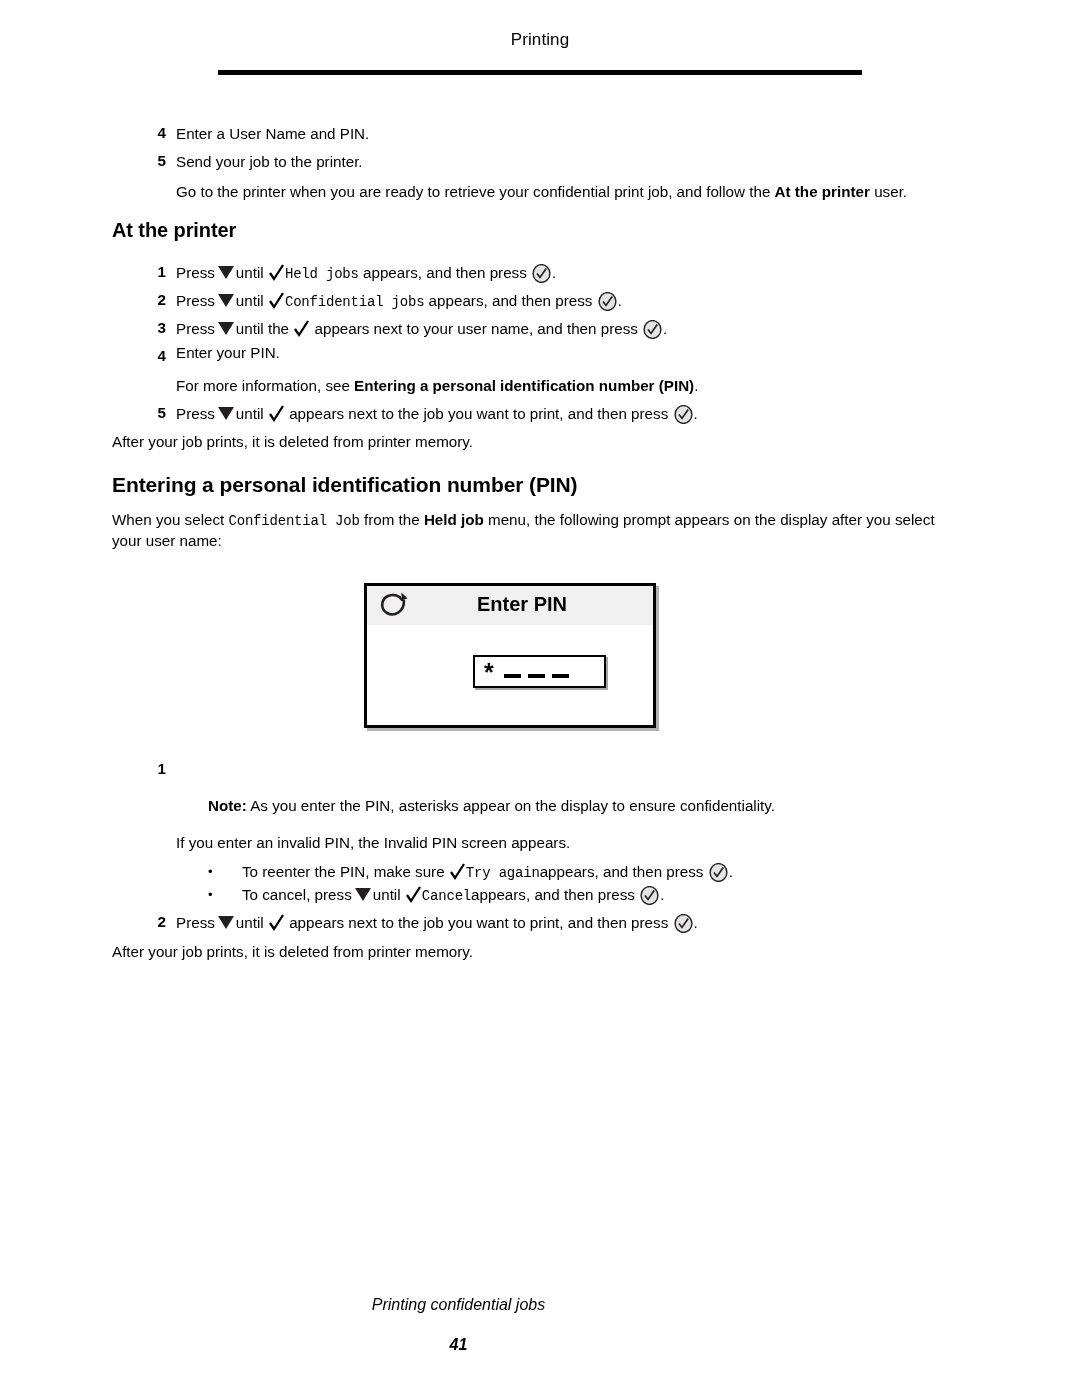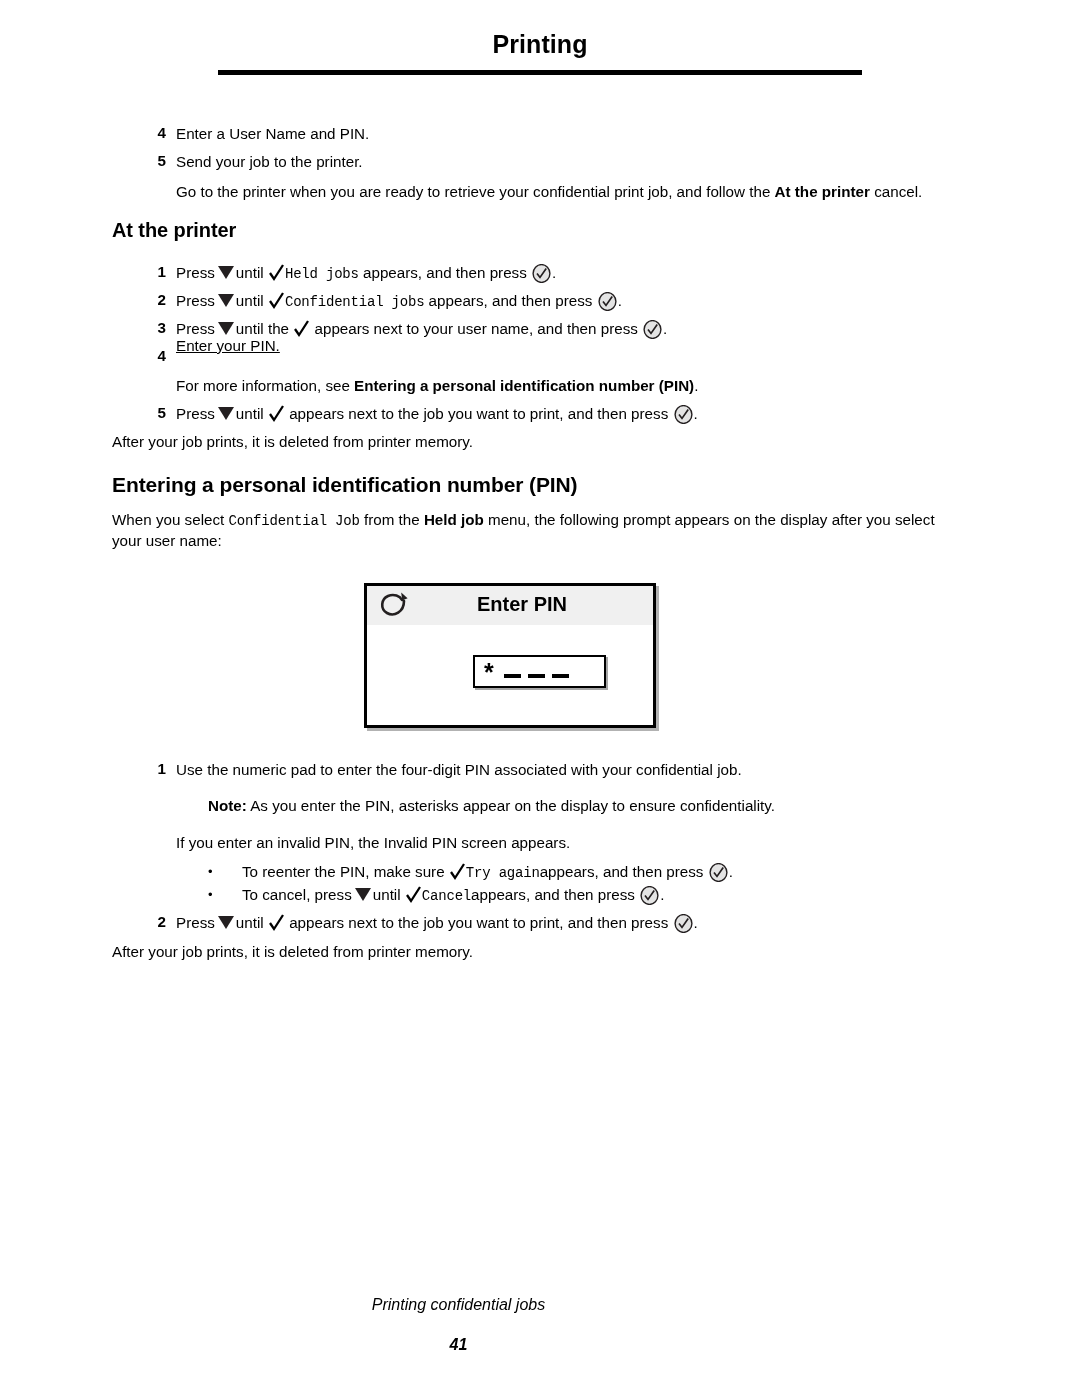--- a/index.html
+++ b/index.html
@@ -25,22 +25,22 @@
 
   
   .header {
     position: absolute;
     left: 0;
     top: 30px;
     width: 1080px;
     text-align: center;
   }
   .header-title {
-    font-size: 25px;
-    font-weight: bold;
+    font-size: 17px;
+    font-weight: normal;
     letter-spacing: .1px;
   }
   .header-rule {
     position: absolute;
     left: 218px;
     top: 70px;
     width: 644px;
     height: 5px;
     background: #000;
   }
@@ -206,21 +206,21 @@
   </div>
   <div class="header-rule"></div>
 
   <div class="num" style="left:148px; top:124px;">4</div>
   <div class="row" style="left:176px; top:124px;">Enter a User Name and PIN.</div>
 
   <div class="num" style="left:148px; top:152px;">5</div>
   <div class="row" style="left:176px; top:152px;">Send your job to the printer.</div>
 
   <div class="row" style="left:176px; top:182px;">
-    <span>Go to the printer when you are ready to retrieve your confidential print job, and follow the </span><b>At the printer</b><span> cancel.</span>
+    <span>Go to the printer when you are ready to retrieve your confidential print job, and follow the </span><b>At the printer</b><span> user.</span>
   </div>
 
   <h2 class="sec small" style="left:112px; top:219px;">At the printer</h2>
 
   <div class="num" style="left:148px; top:263px;">1</div>
   <div class="row" style="left:176px; top:263px;">
     <span>Press</span><span class="icon-down"></span><span>until</span>
     <span class="icon-check"><svg width="15" height="18" viewBox="0 0 15 18">
           <path d="M1 9 L5 15 L14 1" stroke="#000" stroke-width="2.3" fill="none" stroke-linecap="butt"></path>
         </svg></span><span class="mono">Held jobs</span>
@@ -251,21 +251,21 @@
           <path d="M1 9 L5 15 L14 1" stroke="#000" stroke-width="2.3" fill="none"></path>
         </svg></span>
     <span>appears next to your user name, and then press</span>
     <span class="icon-select"><svg width="19" height="19" viewBox="0 0 19 19">
           <ellipse cx="9.5" cy="9.5" rx="8.4" ry="8.9" fill="#e4e4e4" stroke="#231f20" stroke-width="1.4"></ellipse>
           <path d="M5 9.5 L8 13.4 L14.2 4.5" stroke="#231f20" stroke-width="1.7" fill="none"></path>
         </svg></span><span>.</span>
   </div>
 
   <div class="num" style="left:148px; top:347px;">4</div>
-  <div class="row" style="left:176px; top:336px;text-decoration:underline;">Enter your PIN.</div>
+  <div class="row" style="left:176px; top:343px;">Enter your PIN.</div>
 
   <div class="row" style="left:176px; top:376px;">
     <span>For more information, see </span><b>Entering a personal identification number (PIN)</b><span>.</span>
   </div>
 
   <div class="num" style="left:148px; top:404px;">5</div>
   <div class="row" style="left:176px; top:404px;">
     <span>Press</span><span class="icon-down"></span><span>until</span>
     <span class="icon-check"><svg width="15" height="18" viewBox="0 0 15 18">
           <path d="M1 9 L5 15 L14 1" stroke="#000" stroke-width="2.3" fill="none"></path>
@@ -297,21 +297,20 @@
       <div class="display-title">Enter PIN</div>
     </div>
     <div class="pin-field">
       <div class="pin-chars">
         <span class="pin-star">*</span><span class="pin-blank"></span><span class="pin-blank"></span><span class="pin-blank"></span>
       </div>
     </div>
   </div>
 
   <div class="num" style="left:148px; top:760px;">1</div>
-  <div class="row" style="left:176px; top:760px;">Use the numeric pad to enter the four-digit PIN associated with your confidential job.</div>
 
   <div class="row" style="left:208px; top:796px;">
     <b>Note:</b><span> As you enter the PIN, asterisks appear on the display to ensure confidentiality.</span>
   </div>
 
   <div class="row" style="left:176px; top:833px;">If you enter an invalid PIN, the Invalid PIN screen appears.</div>
 
   <div class="bullet" style="left:208px; top:862px;">•</div>
   <div class="row" style="left:242px; top:862px;">
     <span>To reenter the PIN, make sure</span>

